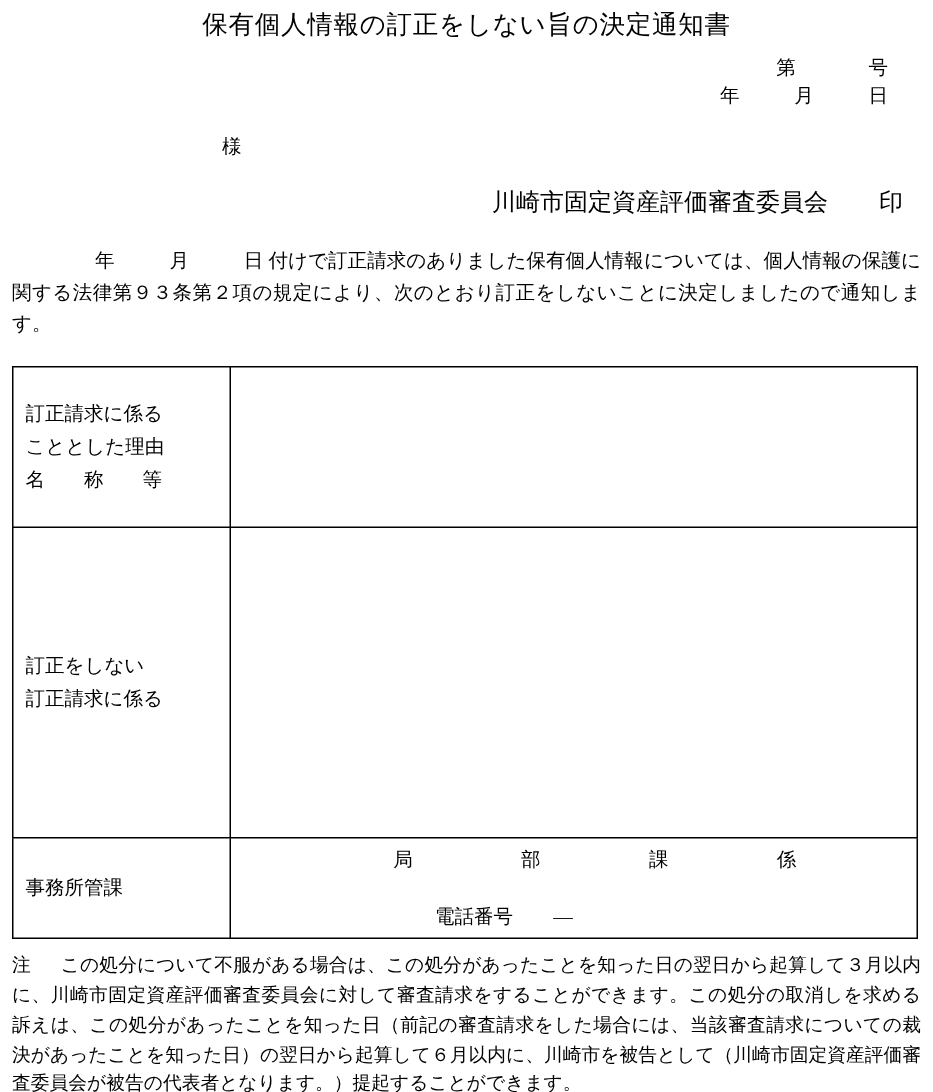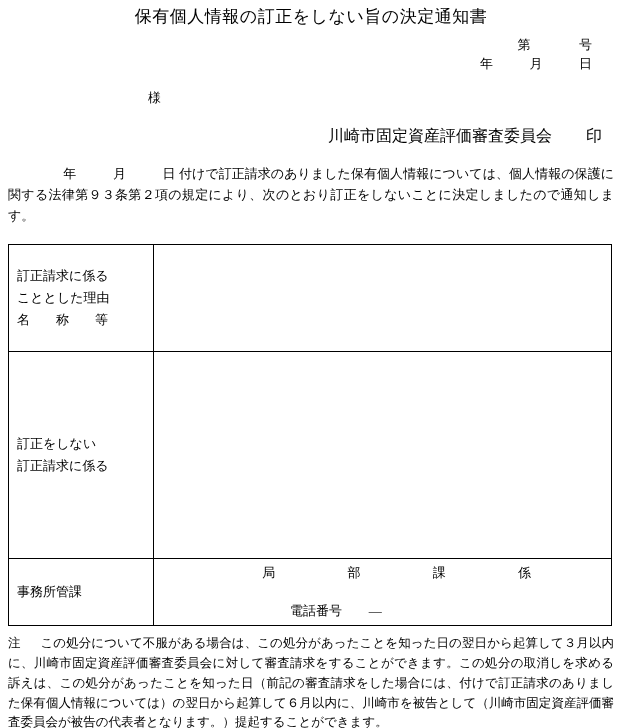--- a/index.html
+++ b/index.html
@@ -184,17 +184,17 @@
           </div>
         </td>
       </tr>
     </tbody>
   </table>
 
   <div class="note">
     <p>
       <span class="note-head">注</span>
       <span class="note-gap"></span>
-      <span>この処分について不服がある場合は、この処分があったことを知った日の翌日から起算して３月以内に、川崎市固定資産評価審査委員会に対して審査請求をすることができます。この処分の取消しを求める訴えは、この処分があったことを知った日（前記の審査請求をした場合には、付けで訂正請求のありました保有個人情報については）の翌日から起算して６月以内に、川崎市を被告として（川崎市固定資産評価審査委員会が被告の代表者となります。）提起することができます。</span>
+      <span>この処分について不服がある場合は、この処分があったことを知った日の翌日から起算して３月以内に、川崎市固定資産評価審査委員会に対して審査請求をすることができます。この処分の取消しを求める訴えは、この処分があったことを知った日（前記の審査請求をした場合には、当該審査請求についての裁決があったことを知った日）の翌日から起算して６月以内に、川崎市を被告として（川崎市固定資産評価審査委員会が被告の代表者となります。）提起することができます。</span>
     </p>
   </div>
 
 </div>
 
 </body></html>

